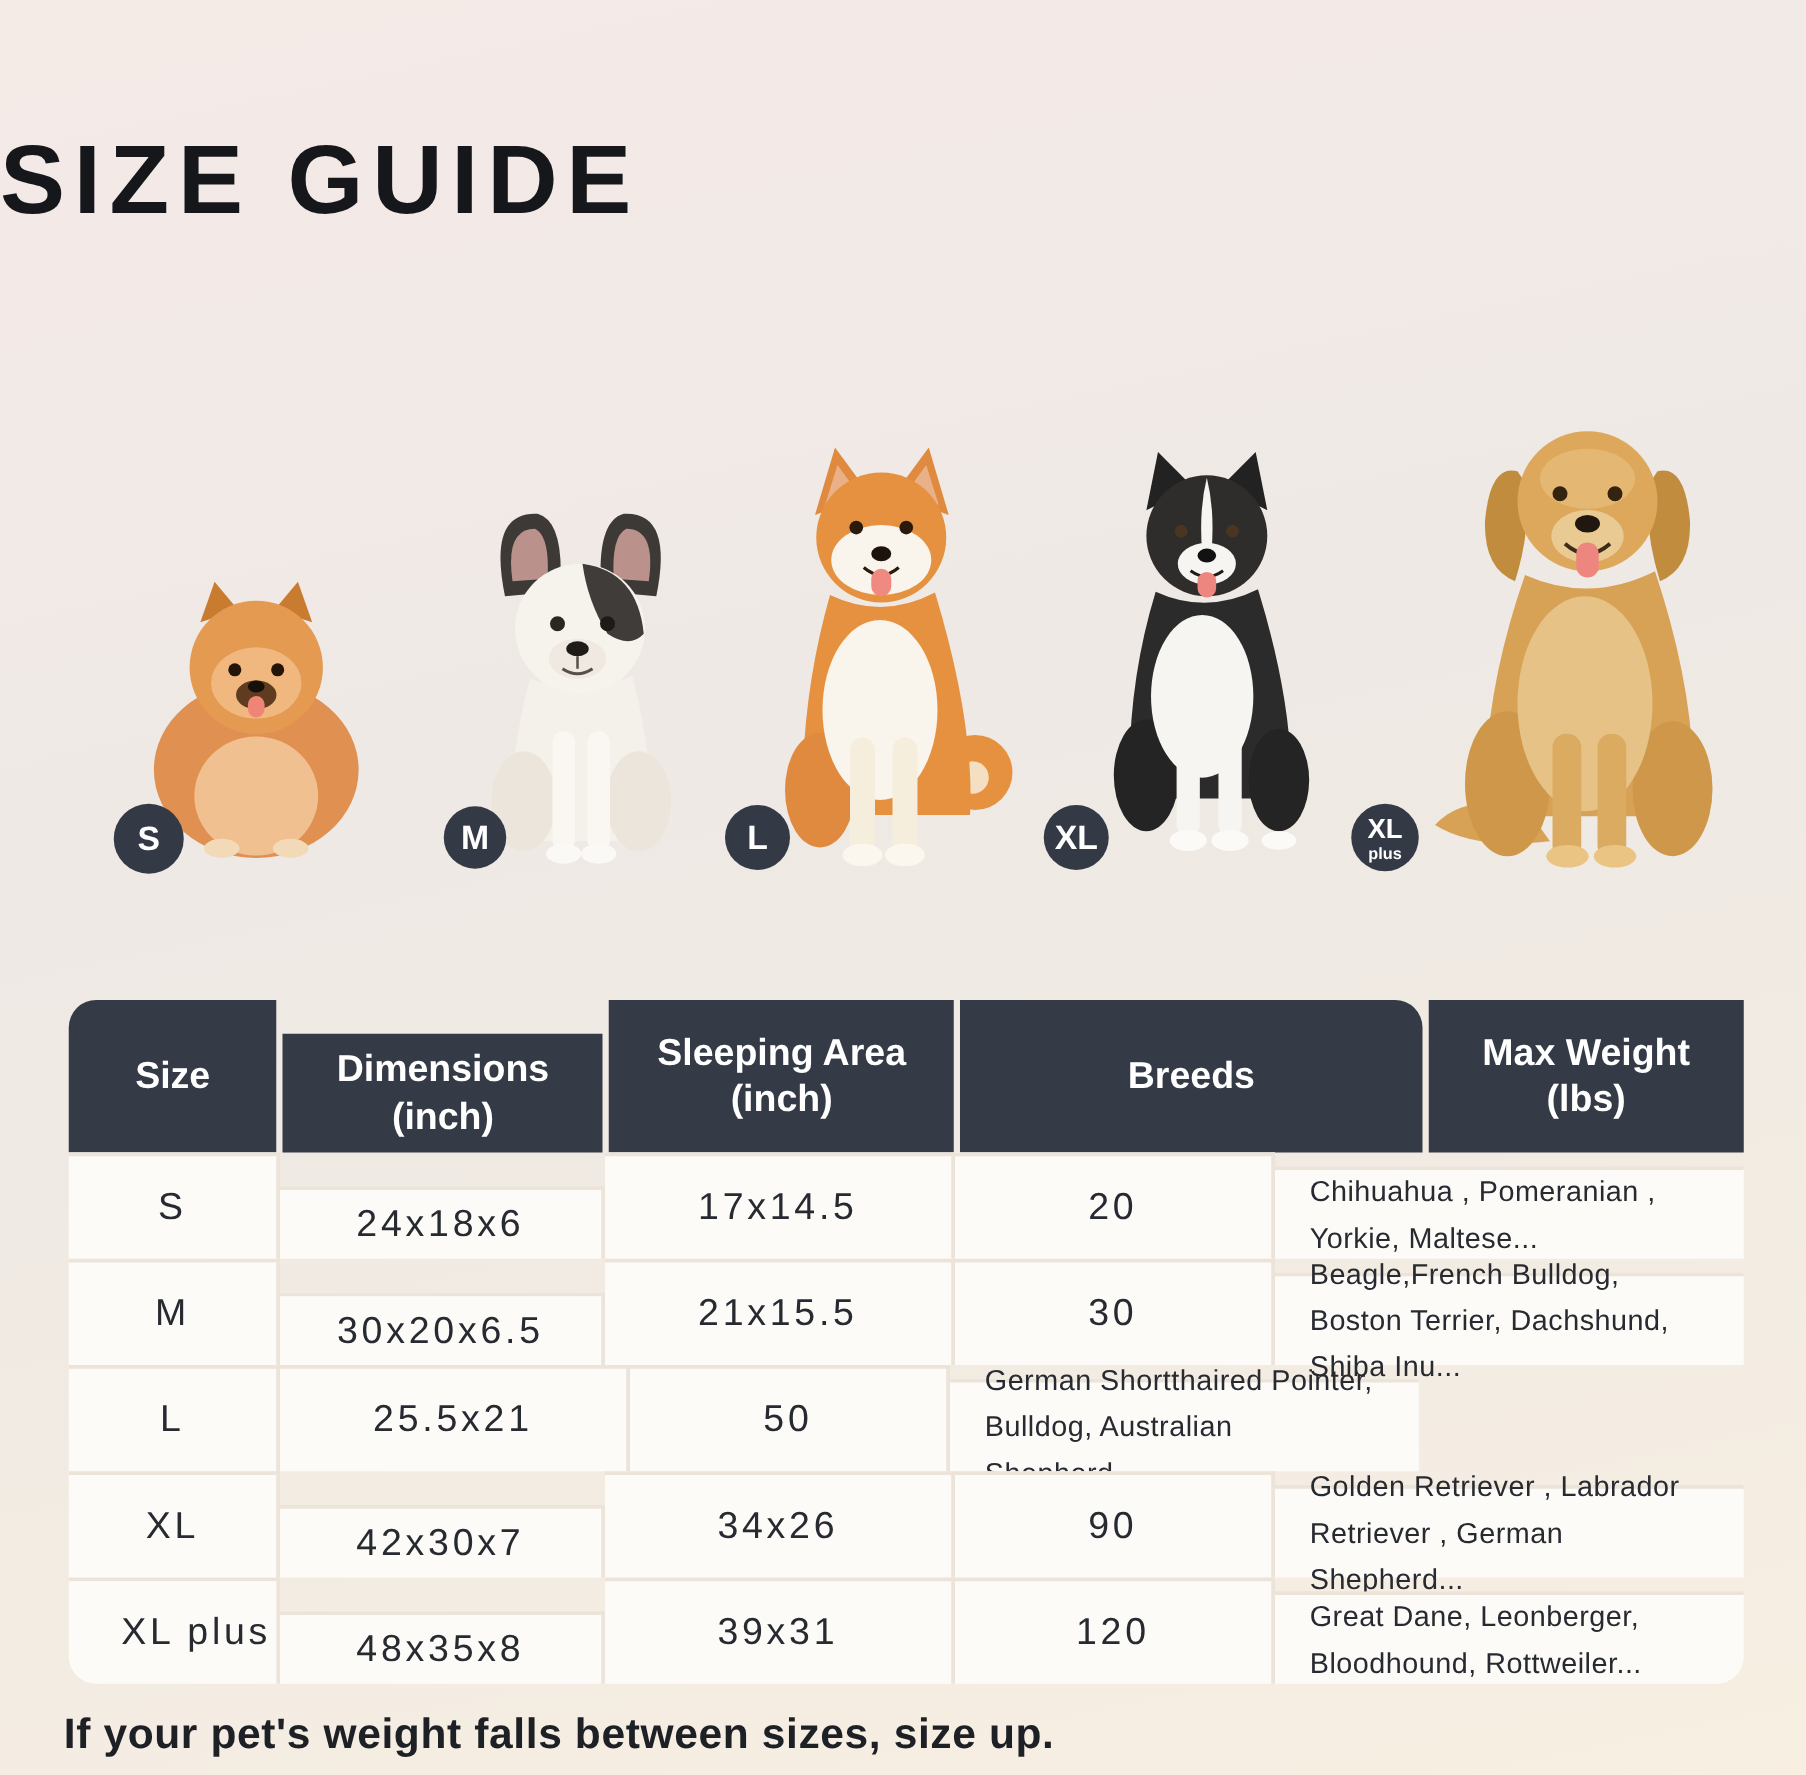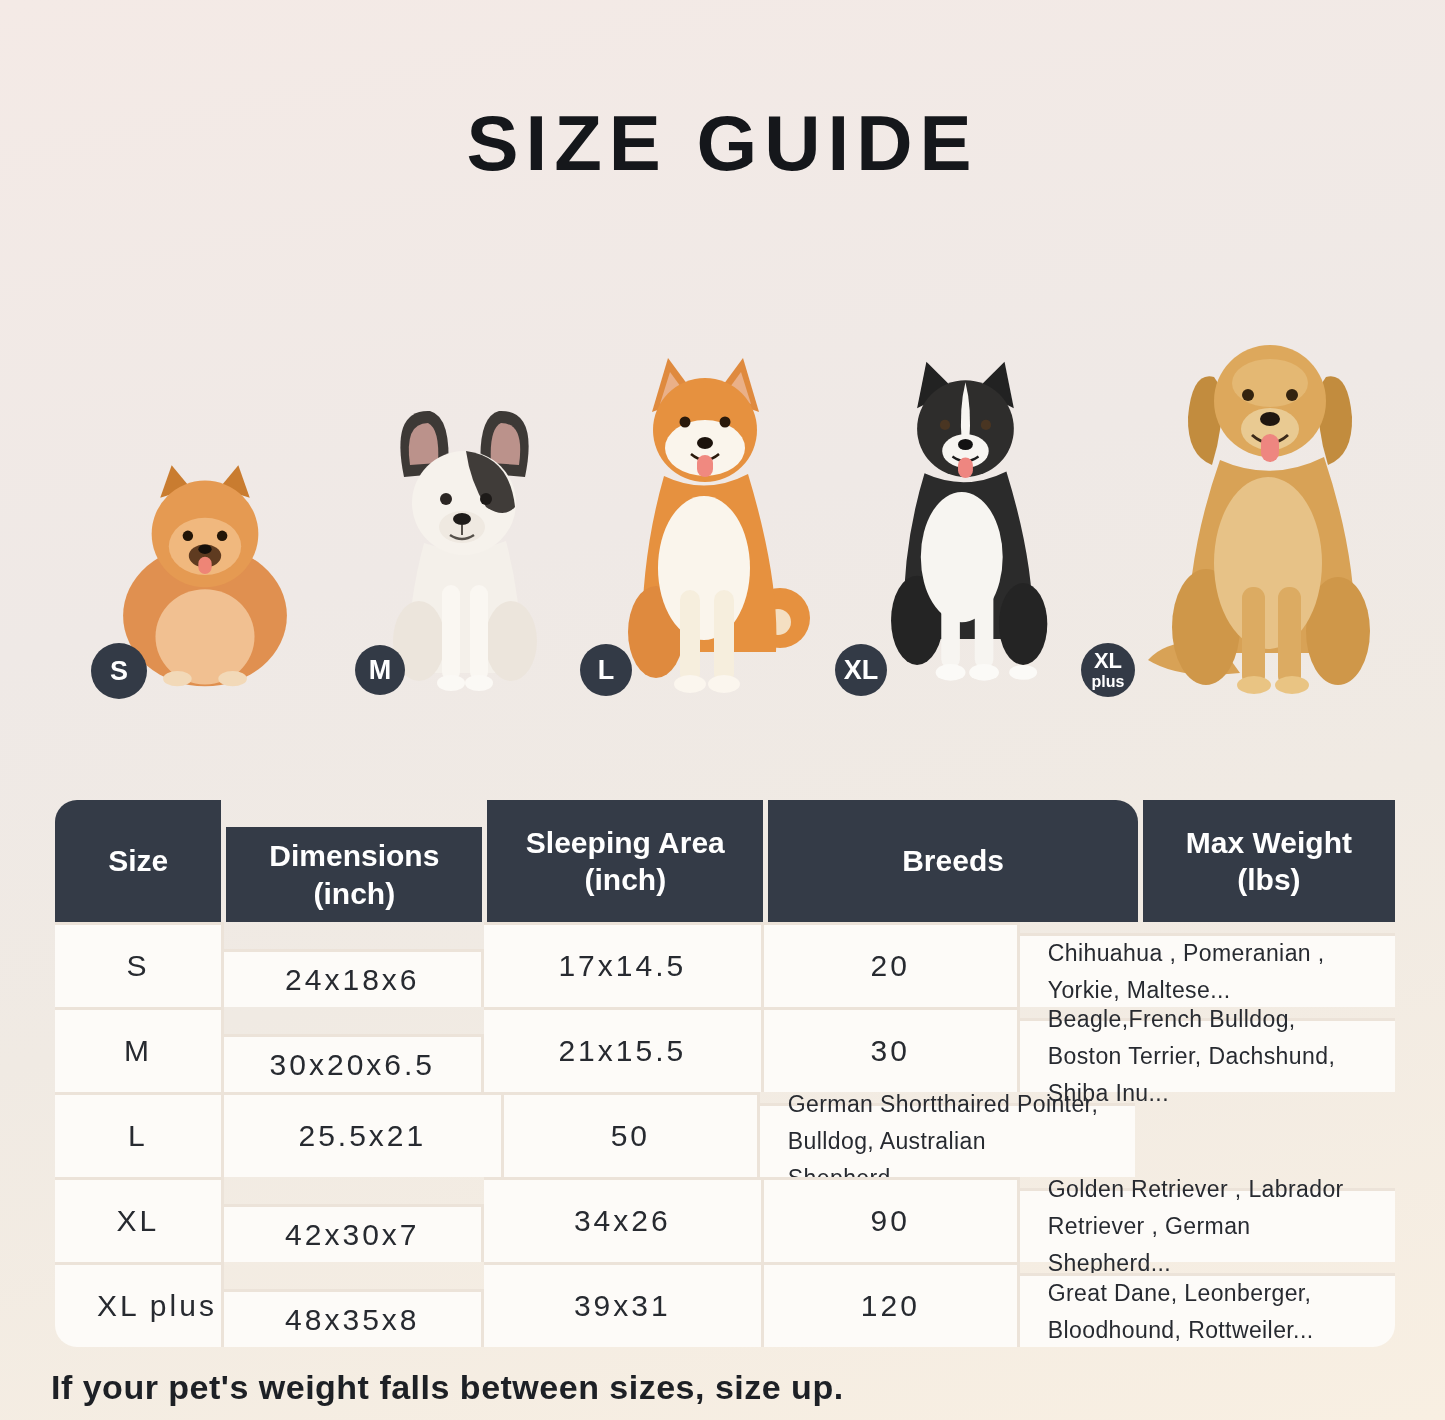--- a/index.html
+++ b/index.html
@@ -10,39 +10,38 @@
   .canvas{
     position:relative;
     width:1445px;height:1420px;
     margin:0 auto;
     overflow:hidden;
     background:linear-gradient(168deg,#f4eae6 0%,#efe9e6 38%,#f0eae3 62%,#f8efe2 100%);
     color:#23262b;
   }
   .title{
     position:absolute;left:0;top:98px;width:100%;
-    text-align:center;
     font-size:78px;font-weight:700;letter-spacing:7px;
     color:#15171b;
   }
   
   .dog{position:absolute;}
   .badge{
     position:absolute;
     border-radius:50%;
     background:#333a46;
     color:#ffffff;
     display:flex;flex-direction:column;align-items:center;justify-content:center;
     z-index:5;
     font-weight:700;
     line-height:1;
   }
   .badge .b-main{font-size:27px;}
   .badge.small-main .b-main{font-size:22px;}
-  .badge .b-sub{font-size:16px;font-weight:700;margin-top:2px;}
+  .badge .b-sub{font-size:13px;font-weight:700;margin-top:2px;}
   .badge .b-sub:empty{display:none;}
   
   .size-table{
     position:absolute;left:55px;top:800px;width:1340px;
   }
   .hrow{display:flex;height:122px;}
   .hcell{
     background:#343b47;color:#ffffff;
     display:flex;flex-direction:column;align-items:center;justify-content:center;
     font-weight:700;font-size:30px;line-height:1.25;

